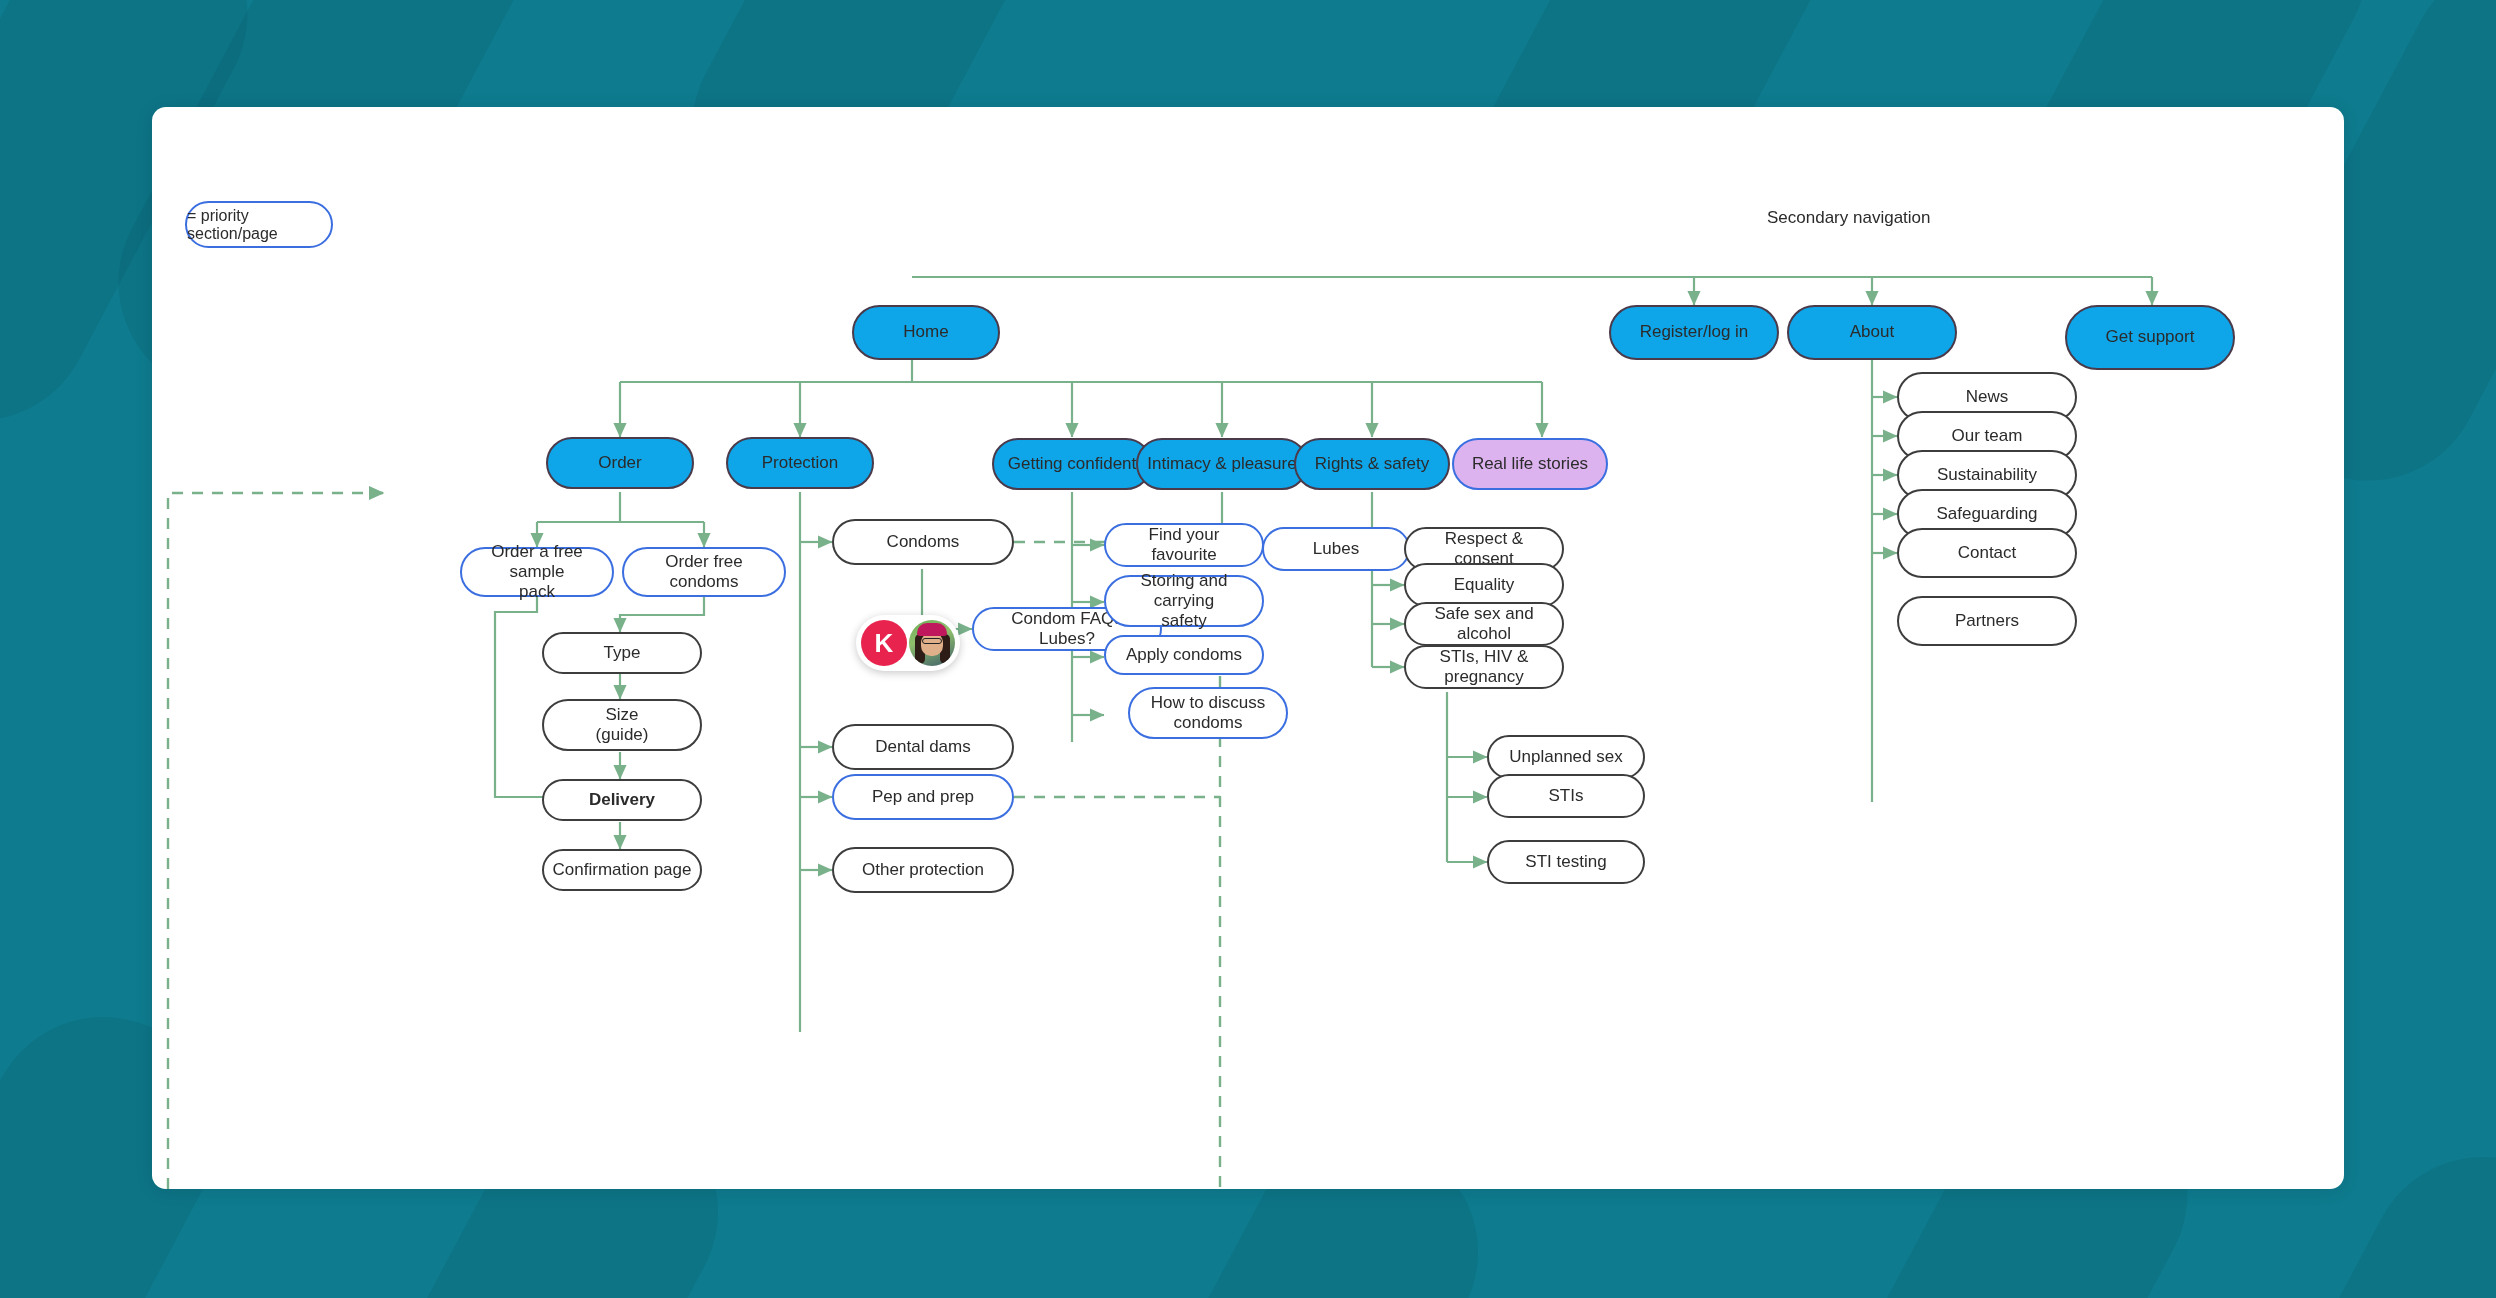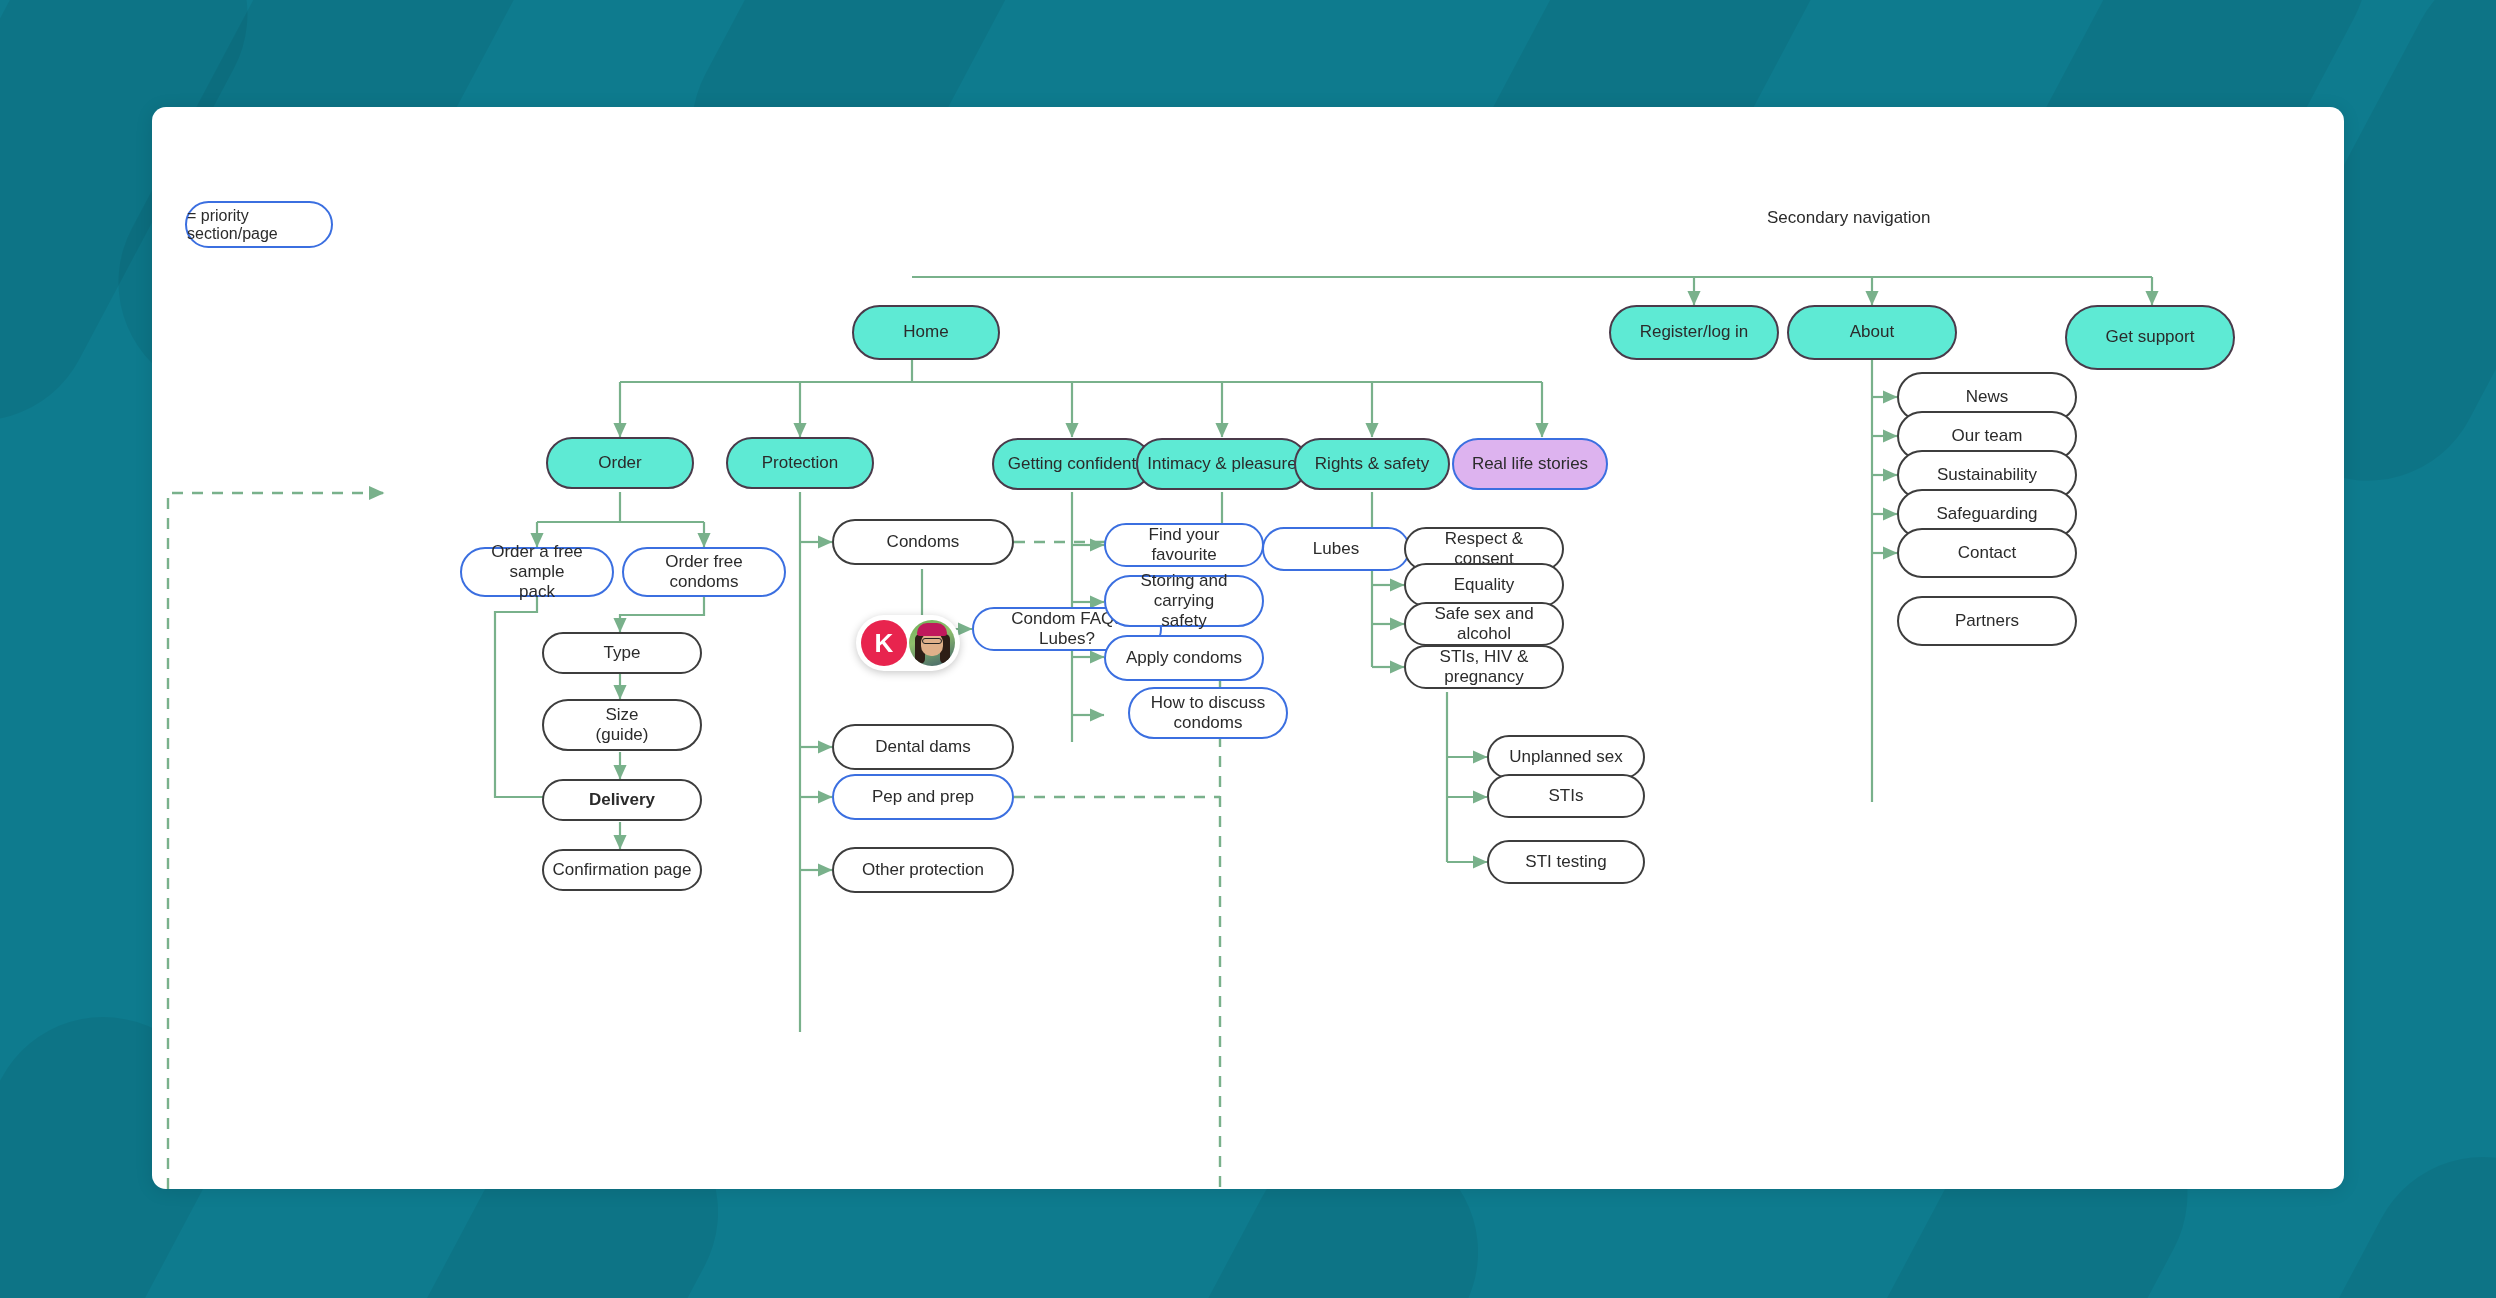--- a/index.html
+++ b/index.html
@@ -40,21 +40,21 @@
     text-align: center;
     border-radius: 999px;
     background: #ffffff;
     border: 2.2px solid #3d3d3d;
     color: #2b2b2b;
     font-size: 17px;
     line-height: 1.18;
     padding: 2px 8px;
     white-space: pre-line;
   }
-  .node.lilac { background: #5eead4; border-color: #4a3a4a; }
+  .node.lilac { background: #0ea5e9; border-color: #4a3a4a; }
   .node.priority { border-color: #3b6fe0; }
   .node.priority.lilac { background: #ddb3ef; border-color: #3b6fe0; }
 
   .legend {
     position: absolute;
     left: 33px; top: 94px;
     width: 148px; height: 47px;
     border-radius: 999px;
     border: 2.2px solid #3b6fe0;
     background: #fff;
@@ -228,21 +228,21 @@
 
     <div class="node" style="left:680px; top:412px; width:182px; height:46px;">Condoms</div>
     <div class="node priority" style="left:820px; top:500px; width:190px; height:44px;">Condom FAQs Lubes?</div>
     <div class="node" style="left:680px; top:617px; width:182px; height:46px;">Dental dams</div>
     <div class="node priority" style="left:680px; top:667px; width:182px; height:46px;">Pep and prep</div>
     <div class="node" style="left:680px; top:740px; width:182px; height:46px;">Other protection</div>
 
     <div class="node priority" style="left:952px; top:416px; width:160px; height:44px;">Find your favourite</div>
     <div class="node priority" style="left:952px; top:468px; width:160px; height:52px;">Storing and carrying
 safety</div>
-    <div class="node priority" style="left:952px; top:528px; width:160px; height:46px;">Apply condoms</div>
+    <div class="node priority" style="left:952px; top:528px; width:160px; height:40px;">Apply condoms</div>
     <div class="node priority" style="left:976px; top:580px; width:160px; height:52px;">How to discuss
 condoms</div>
 
     <div class="node priority" style="left:1110px; top:420px; width:148px; height:44px;">Lubes</div>
 
     <div class="node" style="left:1252px; top:420px; width:160px; height:44px;">Respect &amp; consent</div>
     <div class="node" style="left:1252px; top:456px; width:160px; height:44px;">Equality</div>
     <div class="node" style="left:1252px; top:495px; width:160px; height:44px;">Safe sex and alcohol</div>
     <div class="node" style="left:1252px; top:538px; width:160px; height:44px;">STIs, HIV &amp; pregnancy</div>
 

